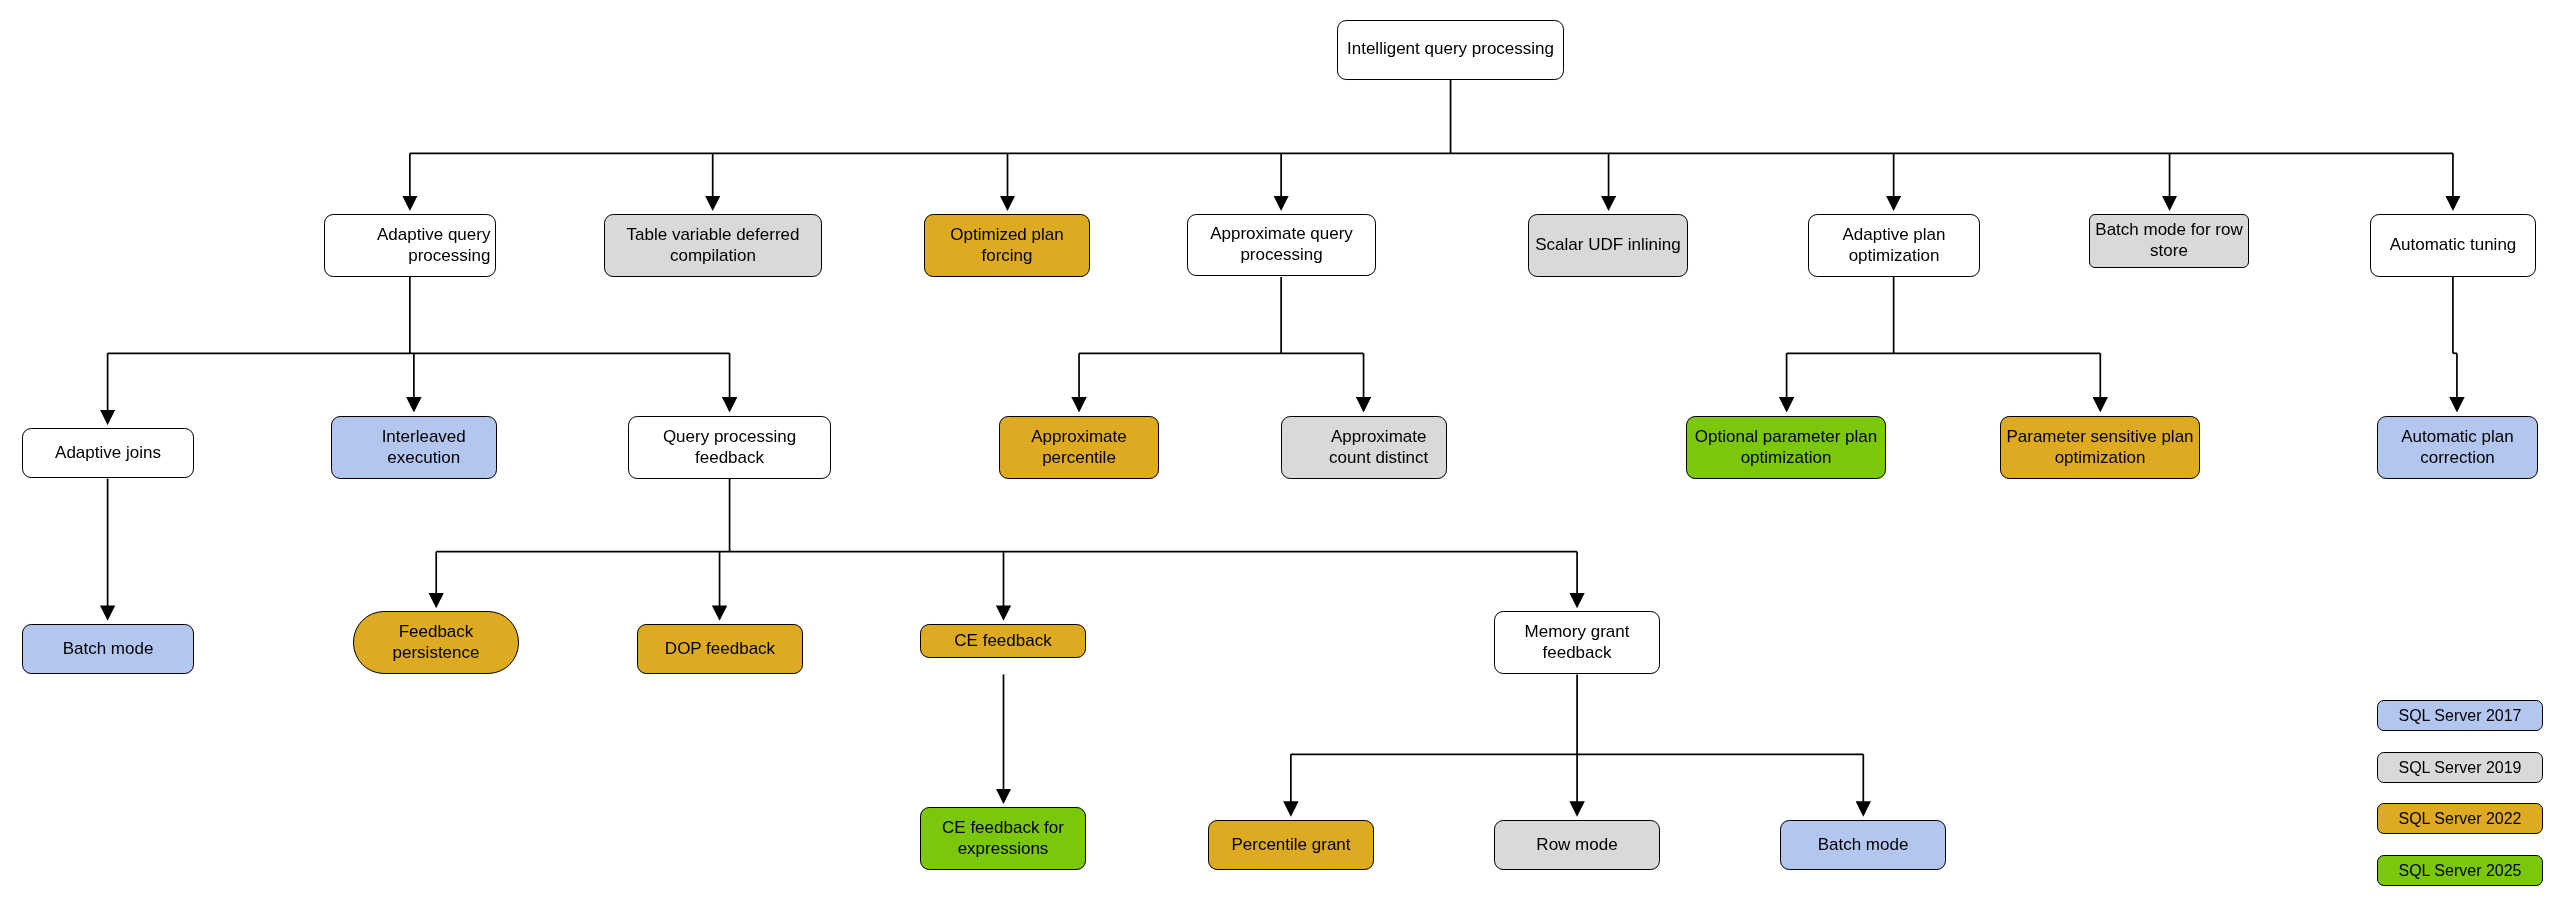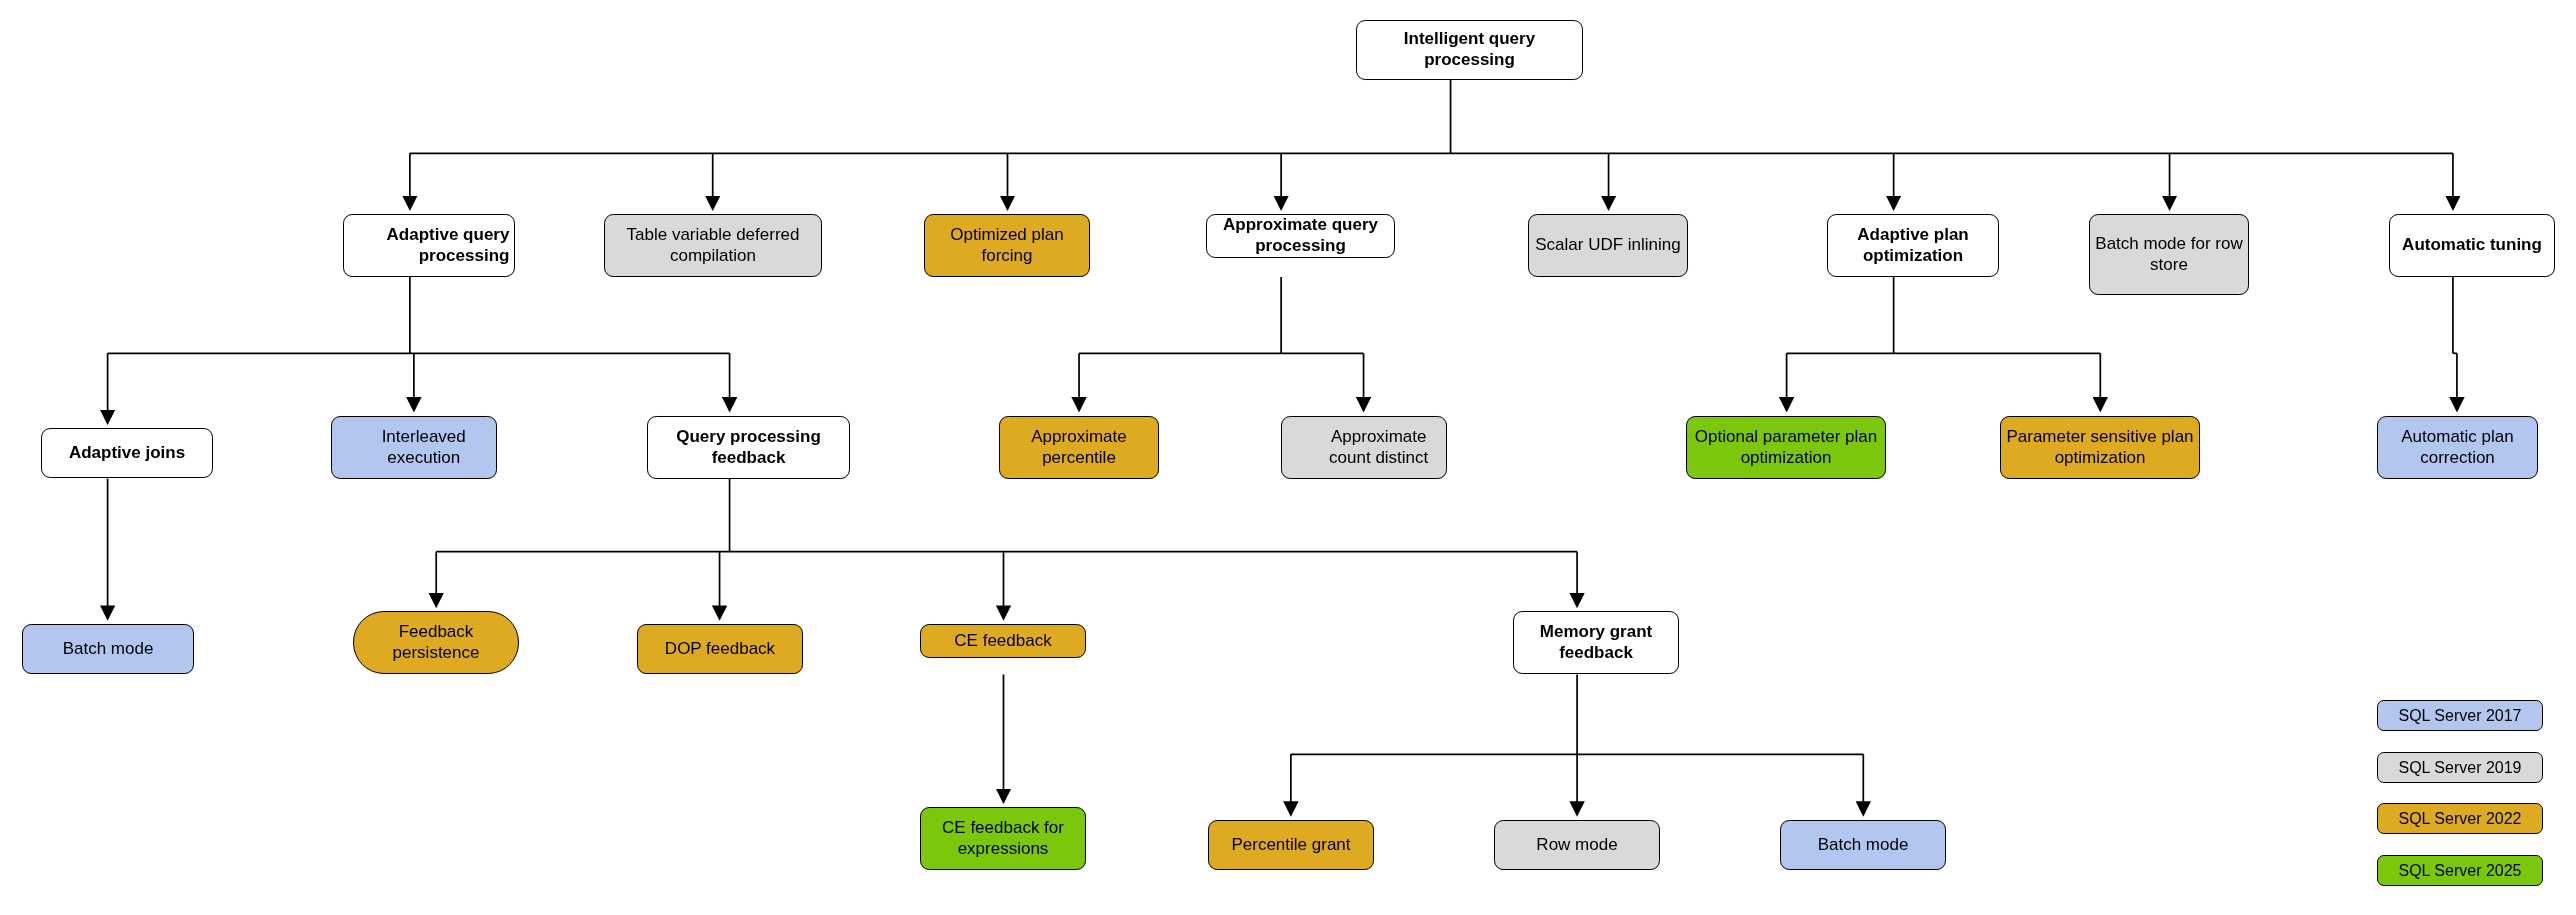--- a/index.html
+++ b/index.html
@@ -30,21 +30,21 @@
     border-radius: 9.2px;
     display: flex;
     align-items: center;
     justify-content: center;
     text-align: center;
     color: #000000;
     line-height: 1.22;
     padding: 2.3px 4.6px;
     font-size: 17px;
   }
-  .node.bold  { font-weight: bold; margin-left: 19px; }
+  .node.bold  { font-weight: normal; }
   .fill-white { background: #ffffff; }
   .fill-gray  { background: #d9d9d9; }
   .fill-gold  { background: #ddaa22; }
   .fill-blue  { background: #b3c6f0; }
   .fill-green { background: #7ac70c; }
   .legend-item {
     position: absolute;
     box-sizing: border-box;
     border: 1.7px solid #000000;
     border-radius: 6.9px;
@@ -114,30 +114,30 @@
       </div>
       <div class="node fill-white bold" style="left: 324px; top: 214px; width: 172px; height: 63px; text-align: right;">
         <span>Adaptive query processing</span>
       </div>
       <div class="node fill-gray" style="left: 604px; top: 214px; width: 218px; height: 63px;">
         <span>Table variable deferred compilation</span>
       </div>
       <div class="node fill-gold" style="left: 924px; top: 214px; width: 166px; height: 63px;">
         <span>Optimized plan forcing</span>
       </div>
-      <div class="node fill-white bold" style="left: 1187px; top: 214px; width: 189px; height: 44px;">
+      <div class="node fill-white bold" style="left: 1187px; top: 214px; width: 189px; height: 62px;">
         <span>Approximate query processing</span>
       </div>
       <div class="node fill-gray" style="left: 1528px; top: 214px; width: 160px; height: 63px;">
         <span>Scalar UDF inlining</span>
       </div>
       <div class="node fill-white bold" style="left: 1808px; top: 214px; width: 172px; height: 63px;">
         <span>Adaptive plan optimization</span>
       </div>
-      <div class="node fill-gray" style="left: 2089px; top: 214px; width: 160px; height: 81px;">
+      <div class="node fill-gray" style="left: 2089px; top: 214px; width: 160px; height: 54px; border-radius: 6px;">
         <span>Batch mode for row store</span>
       </div>
       <div class="node fill-white bold" style="left: 2370px; top: 214px; width: 166px; height: 63px;">
         <span>Automatic tuning</span>
       </div>
       <div class="node fill-white bold" style="left: 22px; top: 428px; width: 172px; height: 50px;">
         <span>Adaptive joins</span>
       </div>
       <div class="node fill-blue" style="left: 331px; top: 416px; width: 166px; height: 63px; padding-left: 24px;">
         <span>Interleaved execution</span>

